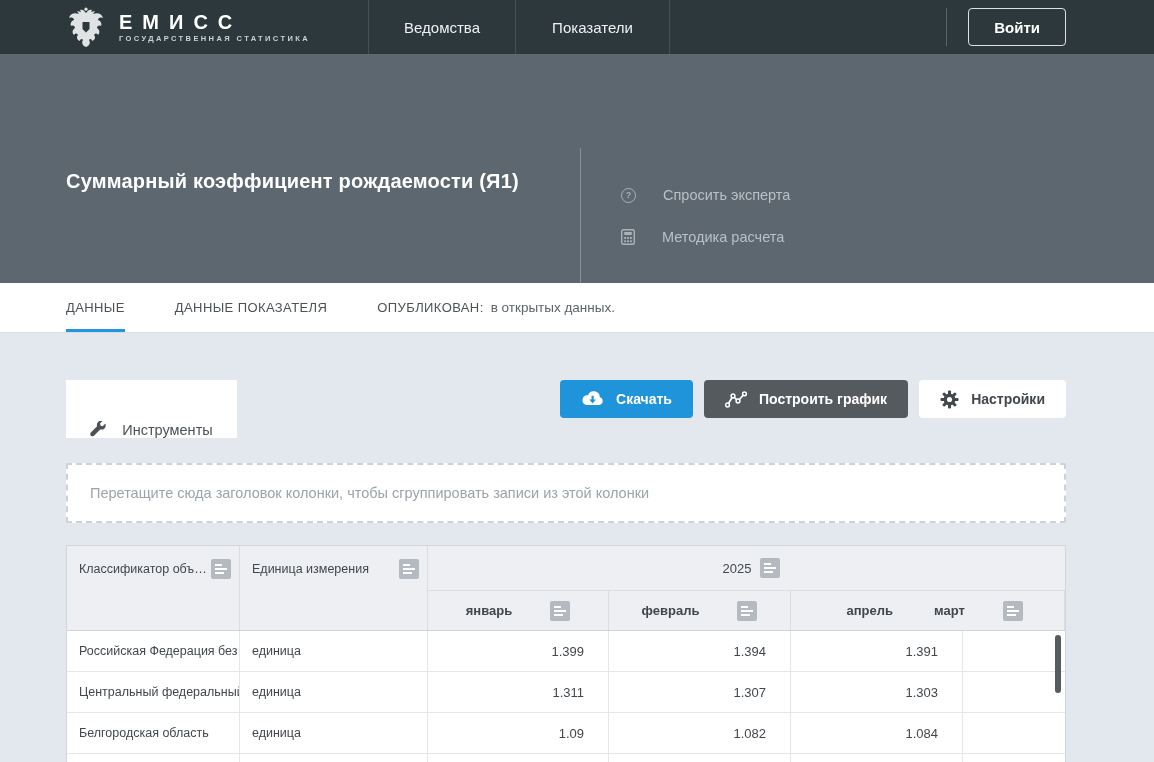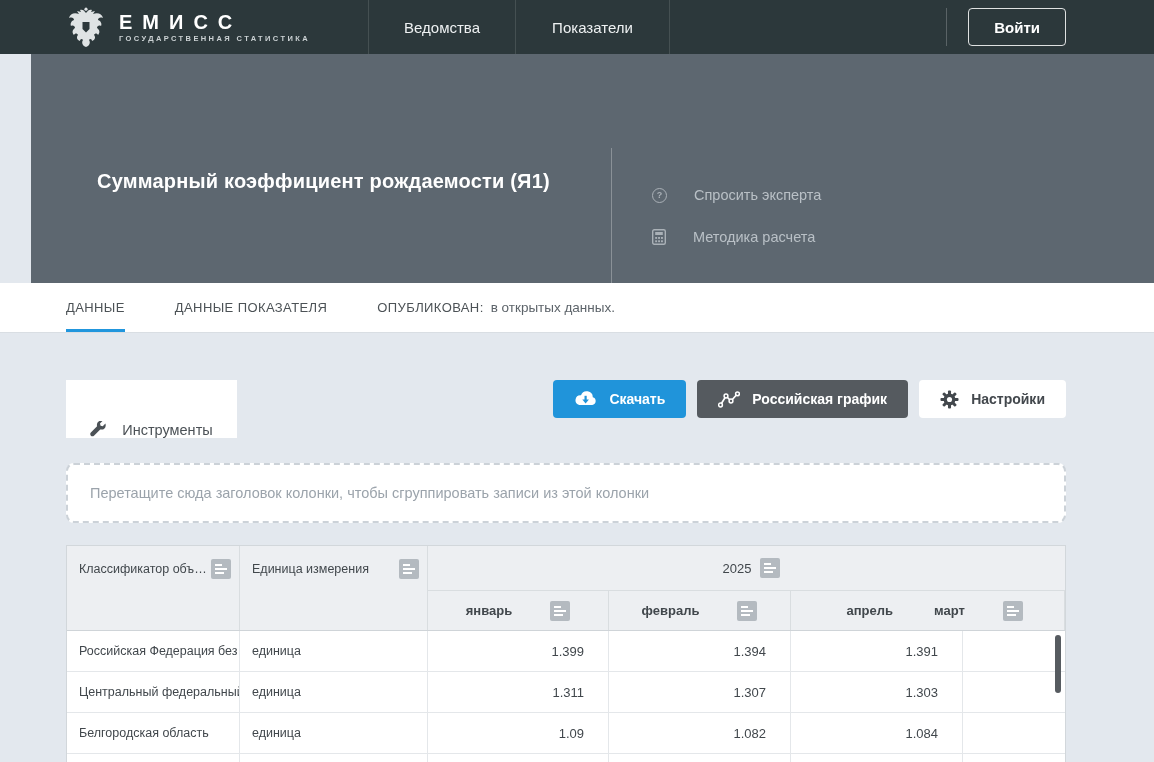--- a/index.html
+++ b/index.html
@@ -43,21 +43,21 @@
   }
   .login-divider { width: 1px; height: 38px; background: rgba(255,255,255,0.22); }
   .login-btn {
     background: transparent; border: 1px solid rgba(255,255,255,0.85);
     border-radius: 4px; color: #fff; font-weight: bold; font-size: 15px;
     height: 38px; padding: 0 25px; cursor: pointer;
     font-family: "Liberation Sans", sans-serif;
   }
 
   
-  .hero { position: relative; height: 229px; background: #5d6770; margin-left: 31px; }
+  .hero { position: relative; height: 229px; background: #5d6770; }
   .hero-title {
     position: absolute; left: 66px; top: 116px;
     font-size: 20px; font-weight: bold; letter-spacing: 0.2px; color: #fff;
   }
   .hero-divider {
     position: absolute; left: 580px; top: 94px;
     width: 1px; height: 150px; background: rgba(255,255,255,0.28);
   }
   .hero-links { position: absolute; left: 621px; top: 133px; }
   .hero-link {
@@ -106,21 +106,21 @@
     height: 38px; border: none; border-radius: 4px;
     display: flex; align-items: center; gap: 12px;
     font-size: 14px; font-weight: bold; cursor: pointer; padding: 0 21px;
     font-family: "Liberation Sans", sans-serif;
   }
   .btn-download { background: #2094da; color: #fff; }
   .btn-chart { background: #555a5f; color: #fff; }
   .btn-settings { background: #fff; color: #43484d; }
 
   .group-drop {
-    height: 60px; background: #fff; border: 2px dashed #ccd2d8; border-radius: 8px;
+    height: 60px; background: #fff; border: 2px dashed #ccd2d8; border-radius: 2px;
     display: flex; align-items: center; padding-left: 22px;
     color: #9ba3ab; font-size: 14.5px; margin-bottom: 22px;
   }
 
   
   .grid {
     position: relative; background: #fff;
     border: 1px solid #d2d7db; border-bottom: none;
   }
   .g-head { display: flex; background: #edeff2; border-bottom: 1px solid #cfd4d8; height: 85px; }
@@ -266,21 +266,21 @@
       <button class="btn btn-chart">
         <span style="display:flex;">
           <svg width="22" height="17" viewBox="0 0 22 17">
             <polyline points="2.5,14 8,5 13,10 19.5,2.8" fill="none" stroke="#fff" stroke-width="1.7"></polyline>
             <circle cx="2.5" cy="14" r="1.9" fill="#555a5f" stroke="#fff" stroke-width="1.5"></circle>
             <circle cx="8" cy="5" r="1.9" fill="#555a5f" stroke="#fff" stroke-width="1.5"></circle>
             <circle cx="13" cy="10" r="1.9" fill="#555a5f" stroke="#fff" stroke-width="1.5"></circle>
             <circle cx="19.5" cy="2.8" r="1.9" fill="#555a5f" stroke="#fff" stroke-width="1.5"></circle>
           </svg>
         </span>
-        <span>Российская график</span>
+        <span>Построить график</span>
       </button>
 
       <button class="btn btn-settings">
         <span style="display:flex;">
           <svg width="19" height="19" viewBox="0 0 20 20">
             <g fill="#43484d">
               <rect x="8.4" y="0.5" width="3.2" height="19" rx="1"></rect>
               <rect x="8.4" y="0.5" width="3.2" height="19" rx="1" transform="rotate(45 10 10)"></rect>
               <rect x="8.4" y="0.5" width="3.2" height="19" rx="1" transform="rotate(90 10 10)"></rect>
               <rect x="8.4" y="0.5" width="3.2" height="19" rx="1" transform="rotate(135 10 10)"></rect>

